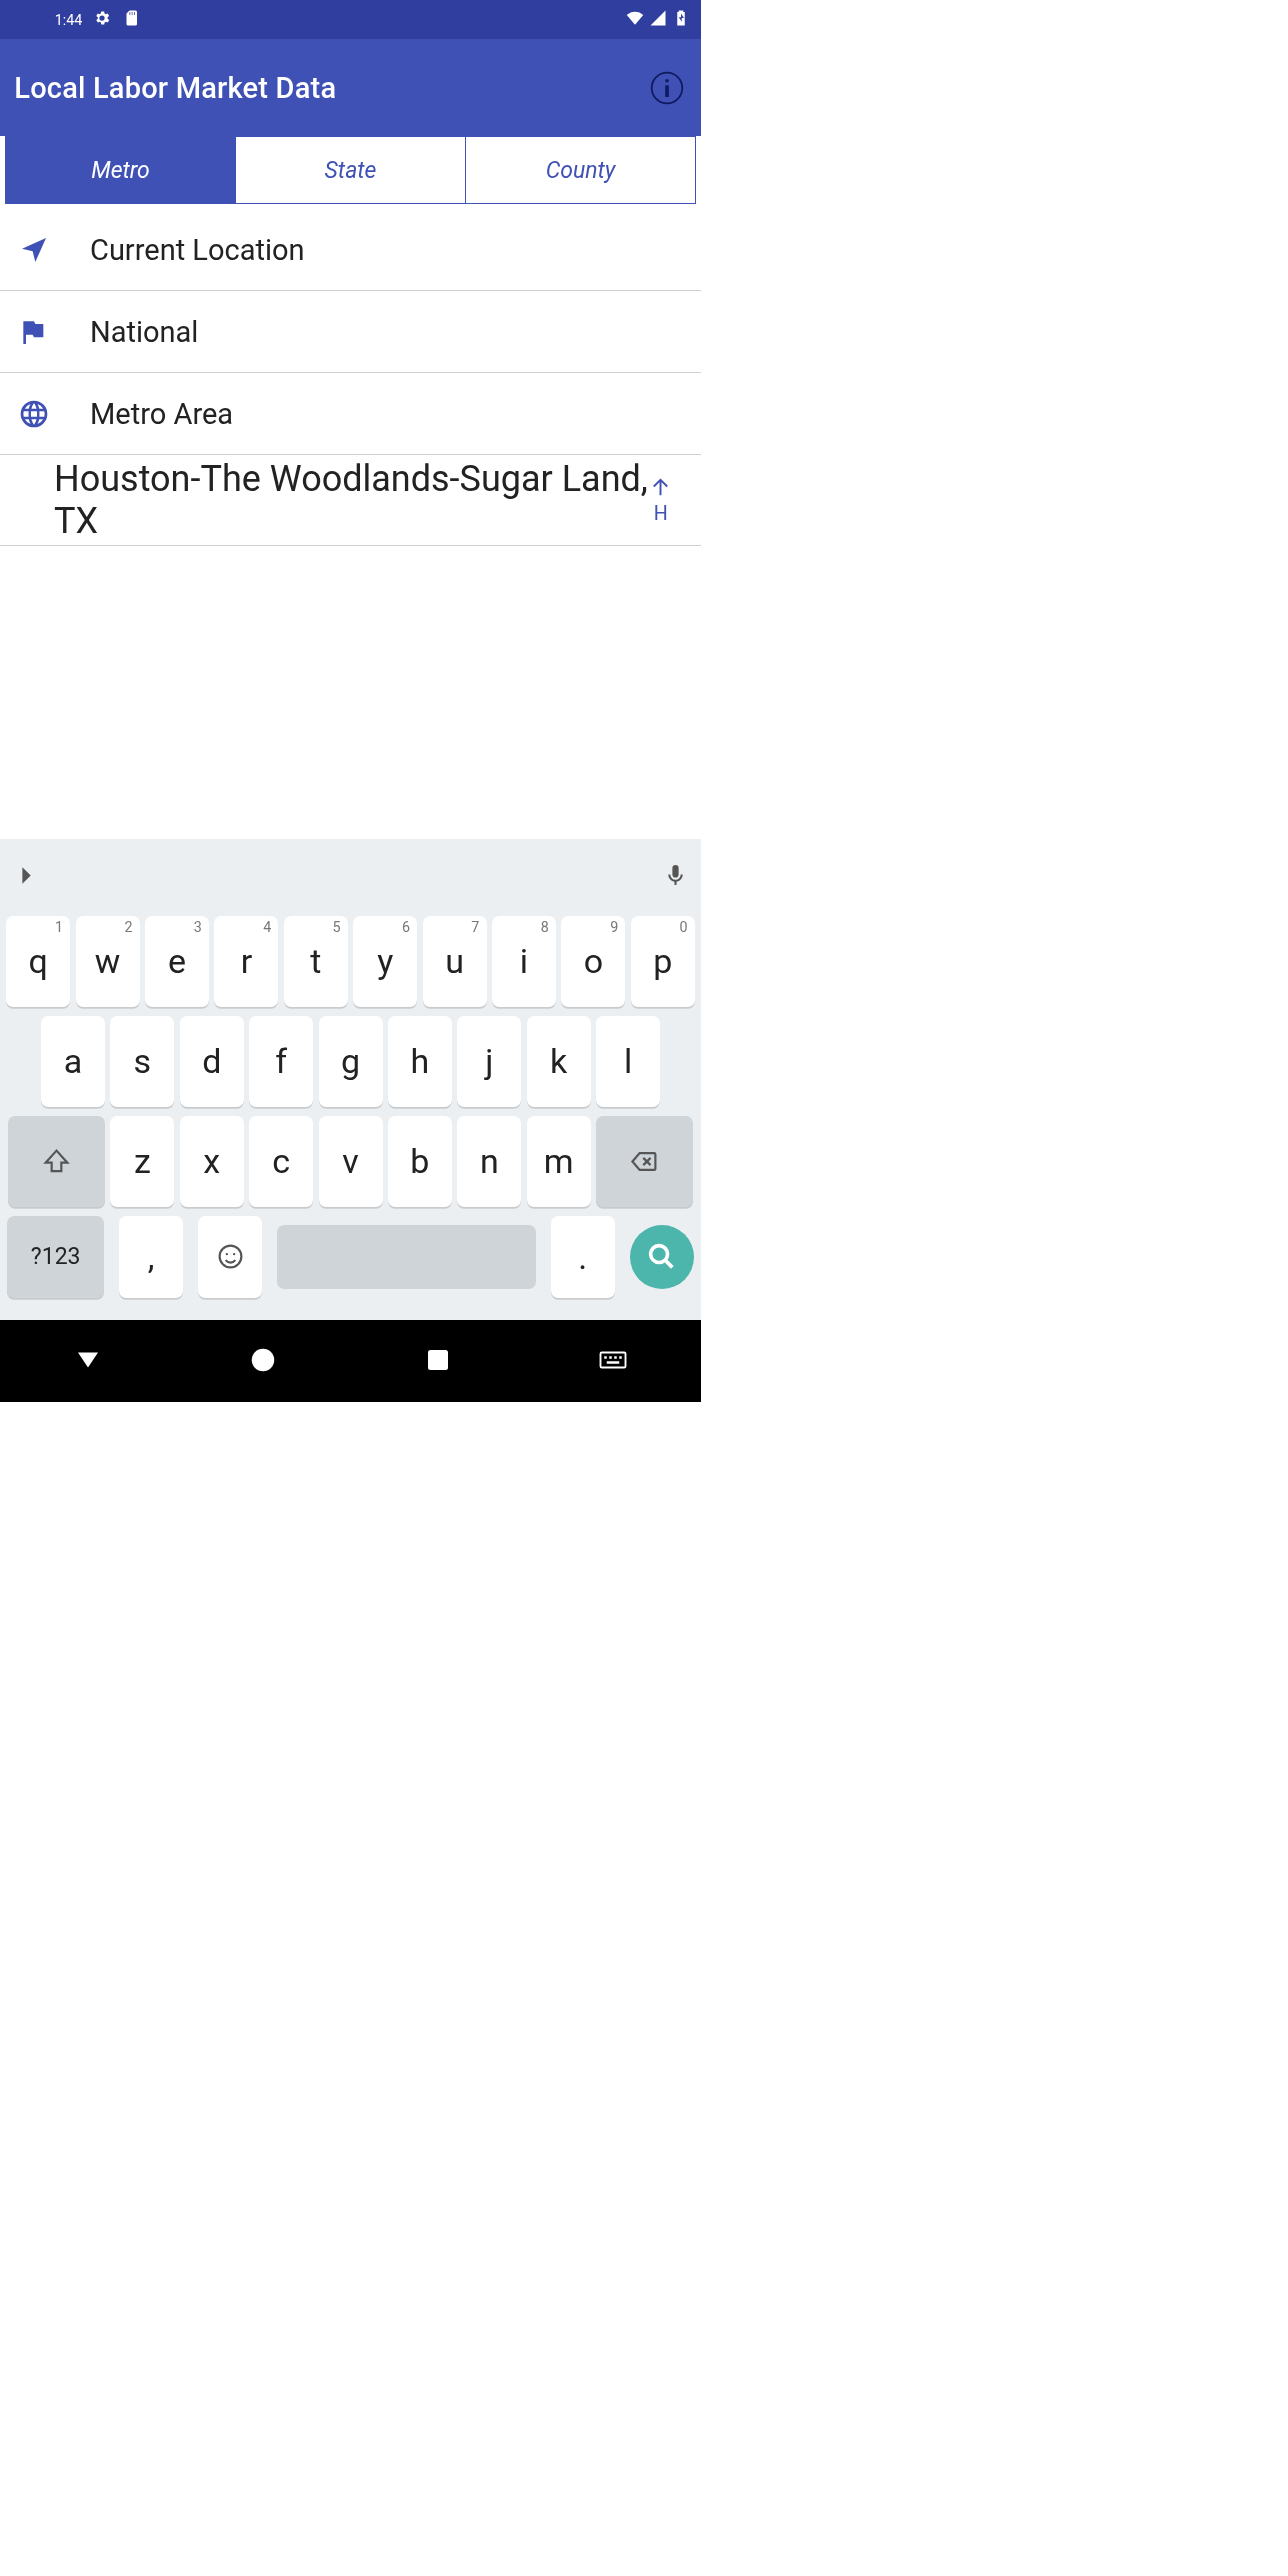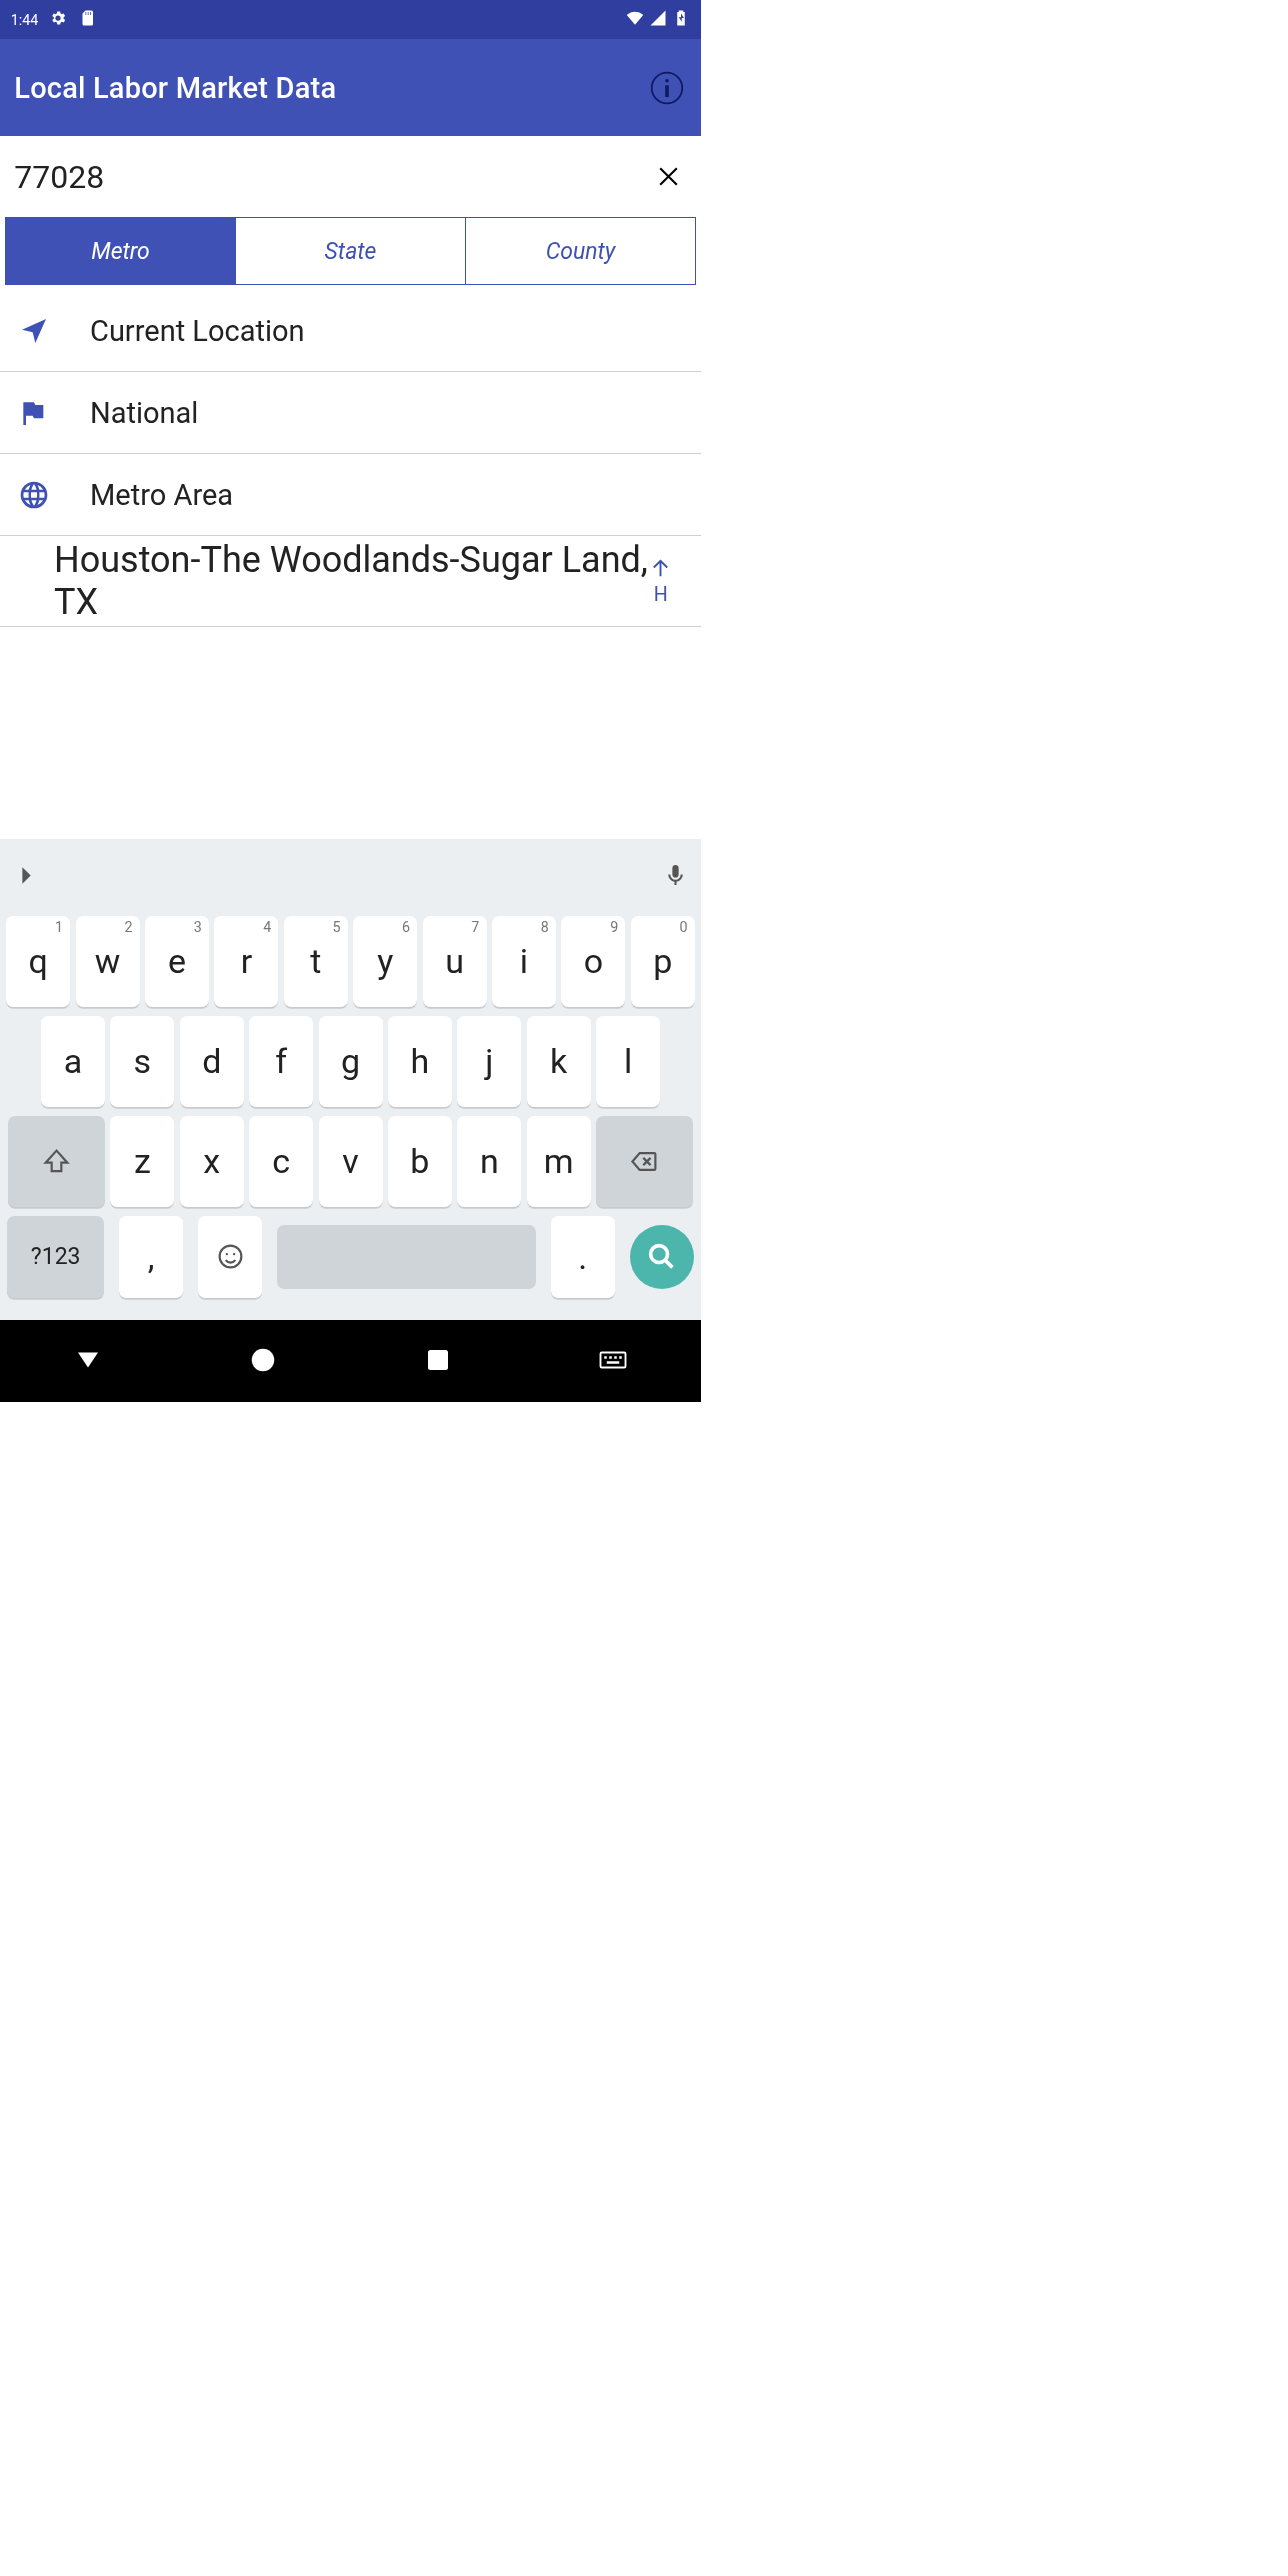--- a/index.html
+++ b/index.html
@@ -1,20 +1,20 @@
 <!DOCTYPE html>
 <html style="font-size:14.3px"><head>
 <meta charset="utf-8">
 <style>
   * { margin: 0; padding: 0; box-sizing: border-box; font-family: Roboto, Arial, sans-serif; -webkit-font-smoothing: antialiased; }
   html, body { width: 701px; height: 1402px; background: #fff; overflow: hidden; }
 
   
   .status-bar { height: 39px; background: #303f9f; color: #fff; display: flex; align-items: center; padding: 0 10.7px; font-size: 14.3px; }
-  .status-left { display: flex; align-items: center; gap: 10.7px; }
+  .status-left { display: flex; align-items: center; gap: 10.7px; margin-left: 44px; }
   .status-right { margin-left: auto; display: flex; align-items: center; gap: 5.4px; }
   .status-right svg, .status-left svg { width: 18px; height: 18px; fill: #fff; }
 
   
   .app-bar { height: 97px; background: #3f51b5; color: #fff; display: flex; align-items: center; padding: 0 14.3px; }
   .app-title { font-size: 29px; font-weight: 500; letter-spacing: 0.2px; }
   .info-btn { margin-left: auto; width: 39px; height: 39px; display: flex; align-items: center; justify-content: center; }
   .info-btn svg { width: 36px; height: 36px; stroke: #0f1a60; fill: none; }
 
   
@@ -112,29 +112,20 @@
     <div class="app-title">Local Labor Market Data</div>
     <div class="info-btn">
       <svg viewBox="0 0 40 40">
           <circle cx="20" cy="20" r="17" stroke-width="2"></circle>
           <circle cx="20" cy="12" r="2" fill="#0f1a60" stroke="none"></circle>
           <rect x="18" y="17" width="4" height="13" fill="#0f1a60" stroke="none"></rect>
         </svg>
     </div>
   </div>
 
-  <div class="search-row">
-    <input class="search-input" value="77028" style="">
-    <div class="clear-btn">
-      <svg viewBox="0 0 24 24">
-          <line x1="4" y1="4" x2="20" y2="20"></line>
-          <line x1="20" y1="4" x2="4" y2="20"></line>
-        </svg>
-    </div>
-  </div>
 
   <div class="tabs">
     <div class="tab active">Metro</div>
     <div class="tab">State</div>
     <div class="tab">County</div>
   </div>
 
   <div class="list">
     <div class="list-row">
       <svg class="row-icon" viewBox="0 0 24 24">

